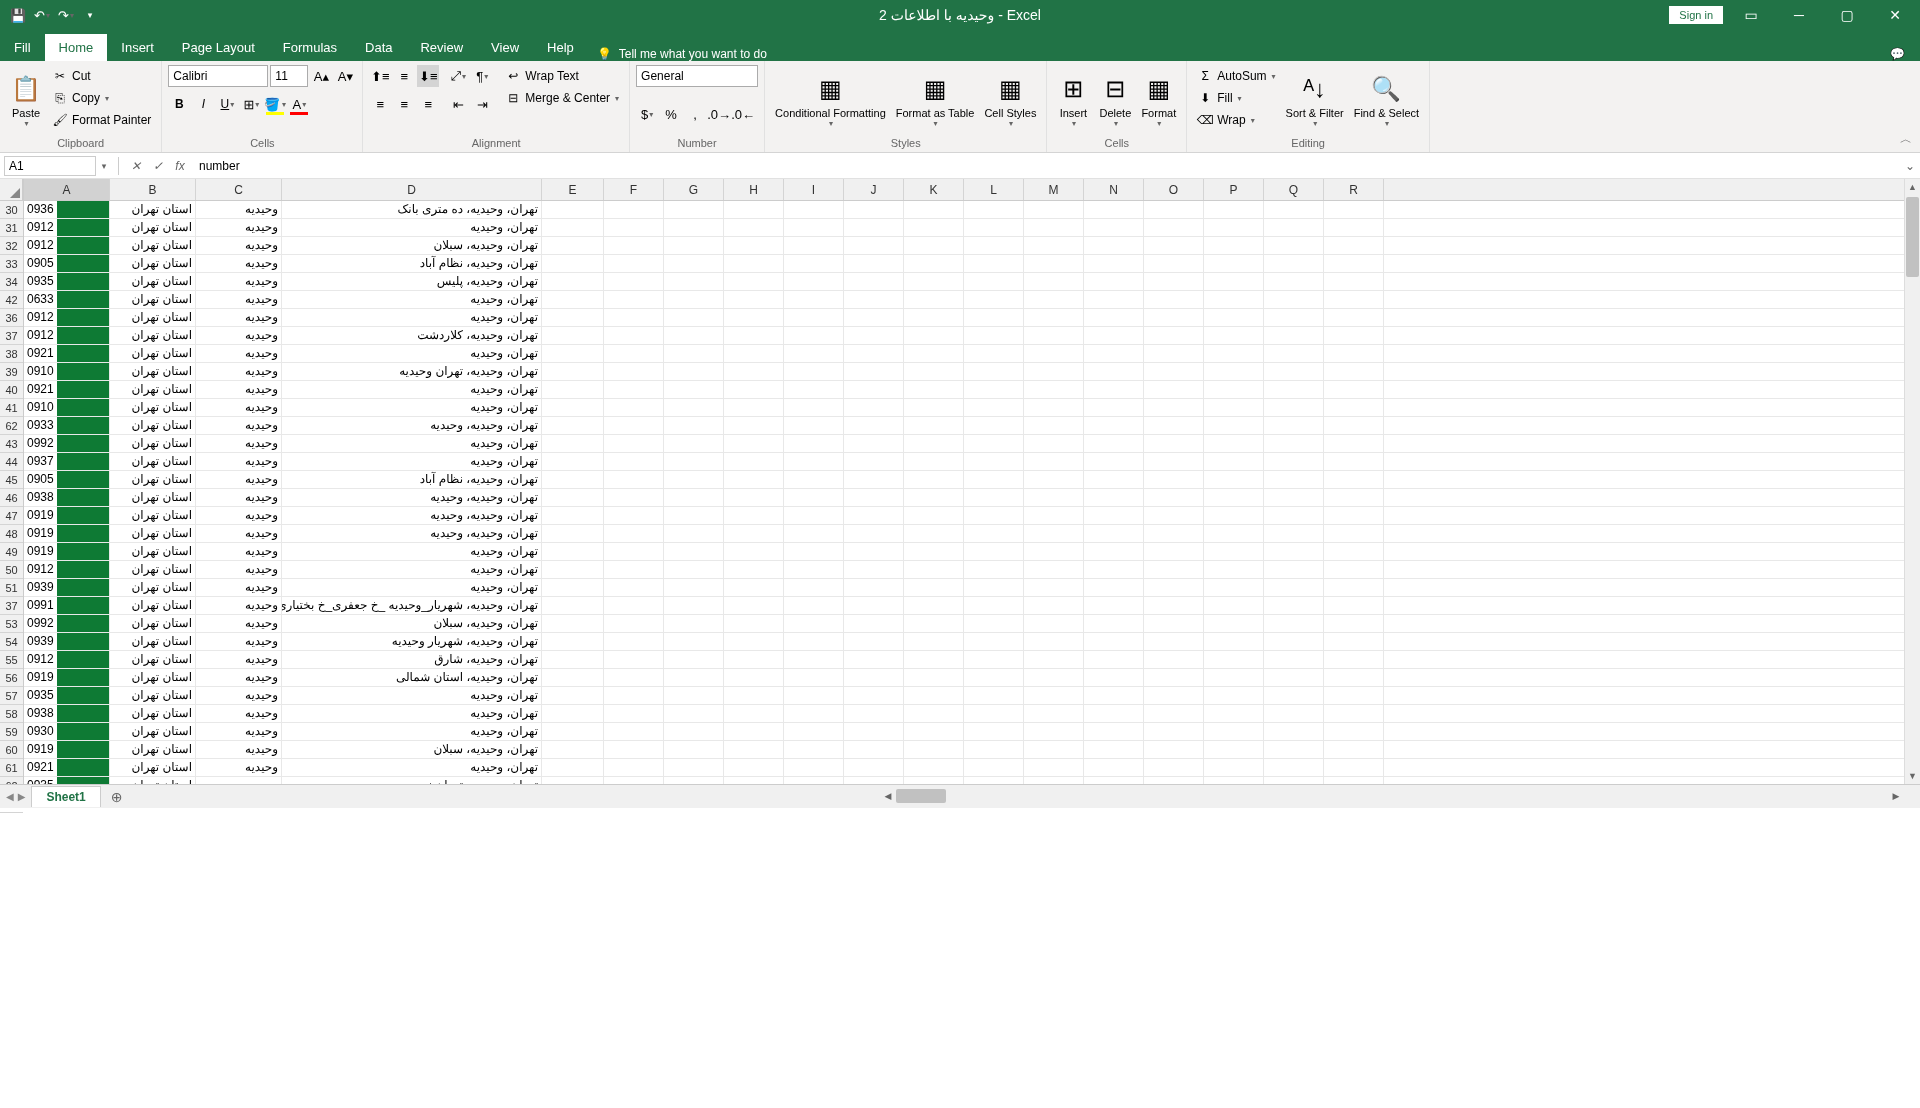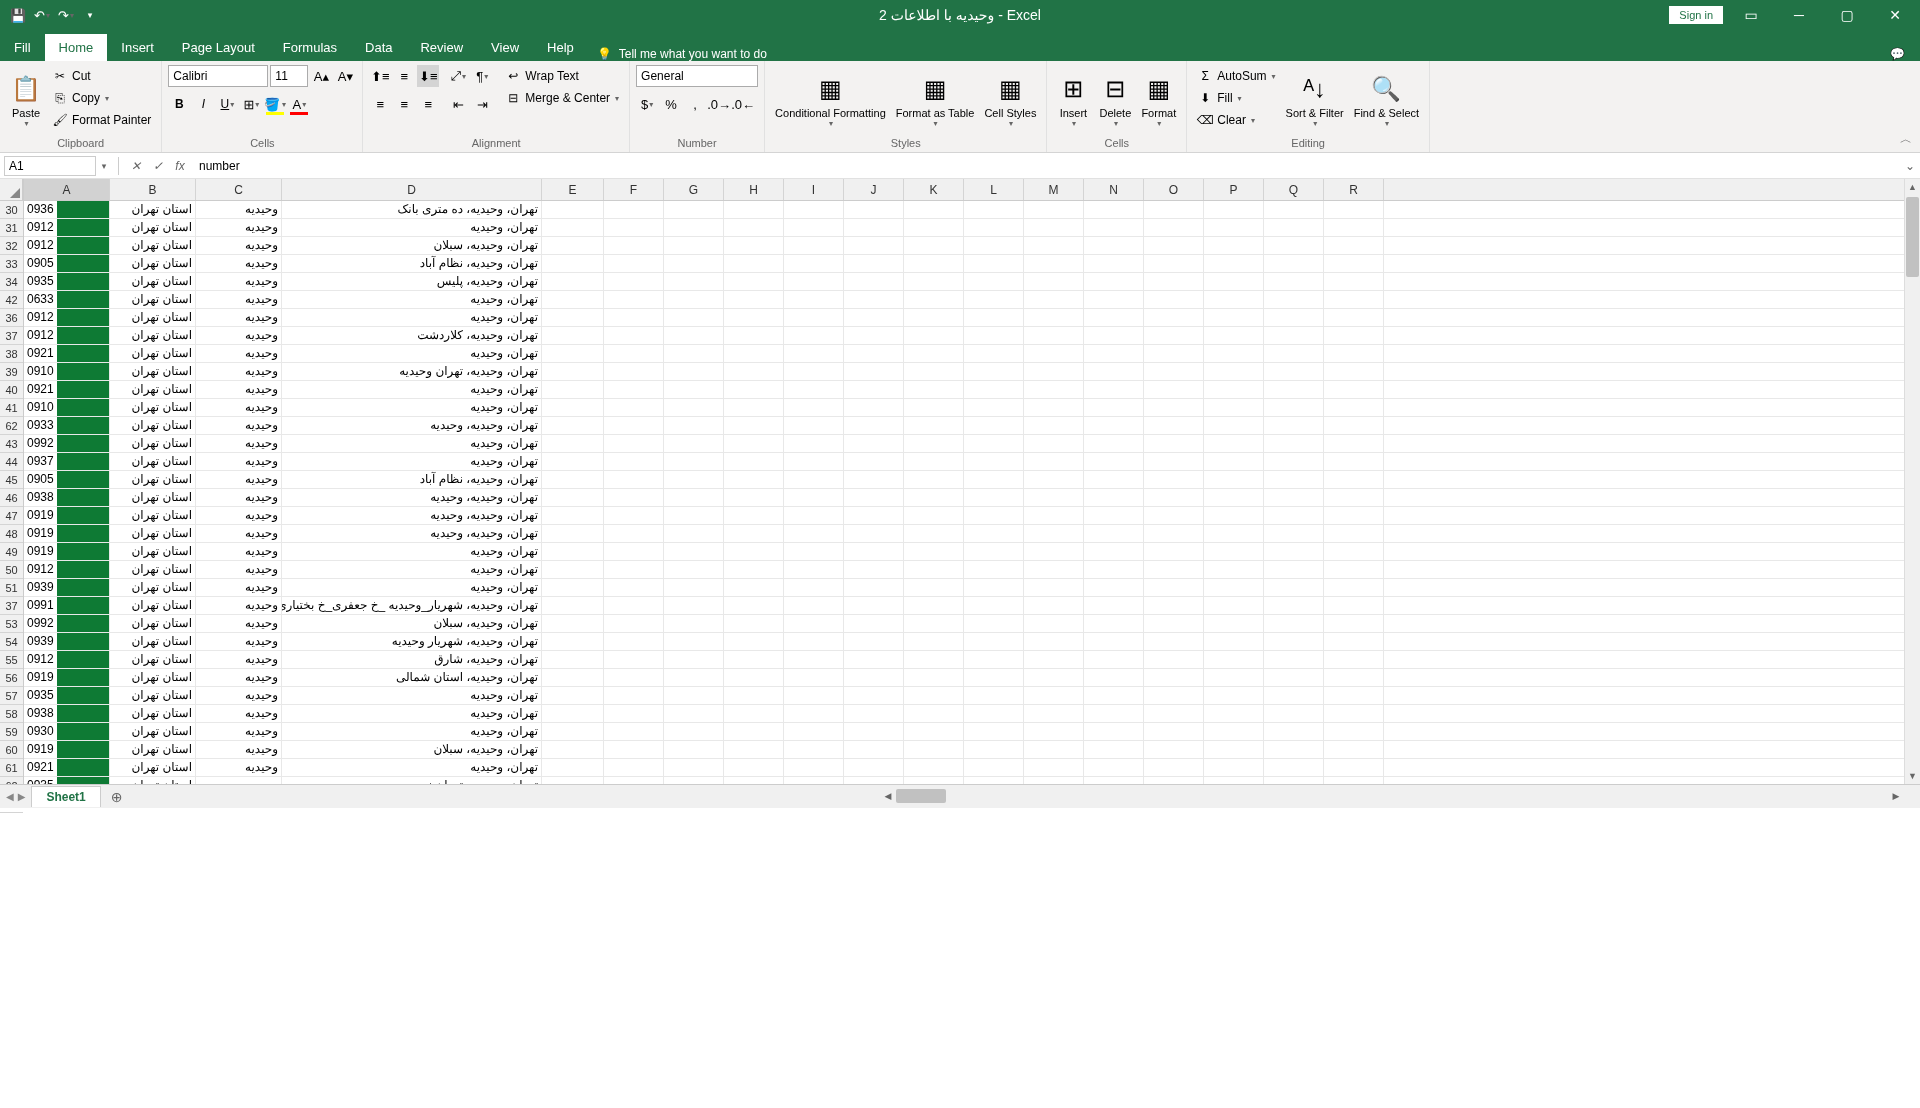--- a/index.html
+++ b/index.html
@@ -194,21 +194,21 @@
             <span class="ico">⊟</span>
             <span>Merge &amp; Center</span>
             <span class="dropdown-arrow">▾</span>
           </div>
       </div>
     </div>
     <div class="group-label">Alignment</div>
   </div>
 
   <div class="ribbon-group">
-    <div class="group-content col-stack" style="gap:6px">
+    <div class="group-content col-stack" style="gap:16px">
       <input class="number-format" value="General" style="">
       <div class="btn-row">
         <span class="icon-btn">$<span class="dropdown-arrow">▾</span></span>
         <span class="icon-btn">%</span>
         <span class="icon-btn">,</span>
         <span class="icon-btn">.0→</span>
         <span class="icon-btn">.0←</span>
       </div>
     </div>
     <div class="group-label">Number</div>
@@ -264,21 +264,21 @@
             <span>AutoSum</span>
             <span class="dropdown-arrow">▾</span>
           </div>
         <div class="small-btn">
             <span class="ico">⬇</span>
             <span>Fill</span>
             <span class="dropdown-arrow">▾</span>
           </div>
         <div class="small-btn">
             <span class="ico">⌫</span>
-            <span>Clear</span>
+            <span>Wrap</span>
             <span class="dropdown-arrow">▾</span>
           </div>
       </div>
       <div class="big-btn">
           <span class="ico">ᴬ↓</span>
           <span class="lbl">Sort &amp; Filter</span>
           <span class="dropdown-arrow">▾</span>
         </div>
       <div class="big-btn">
           <span class="ico">🔍</span>

